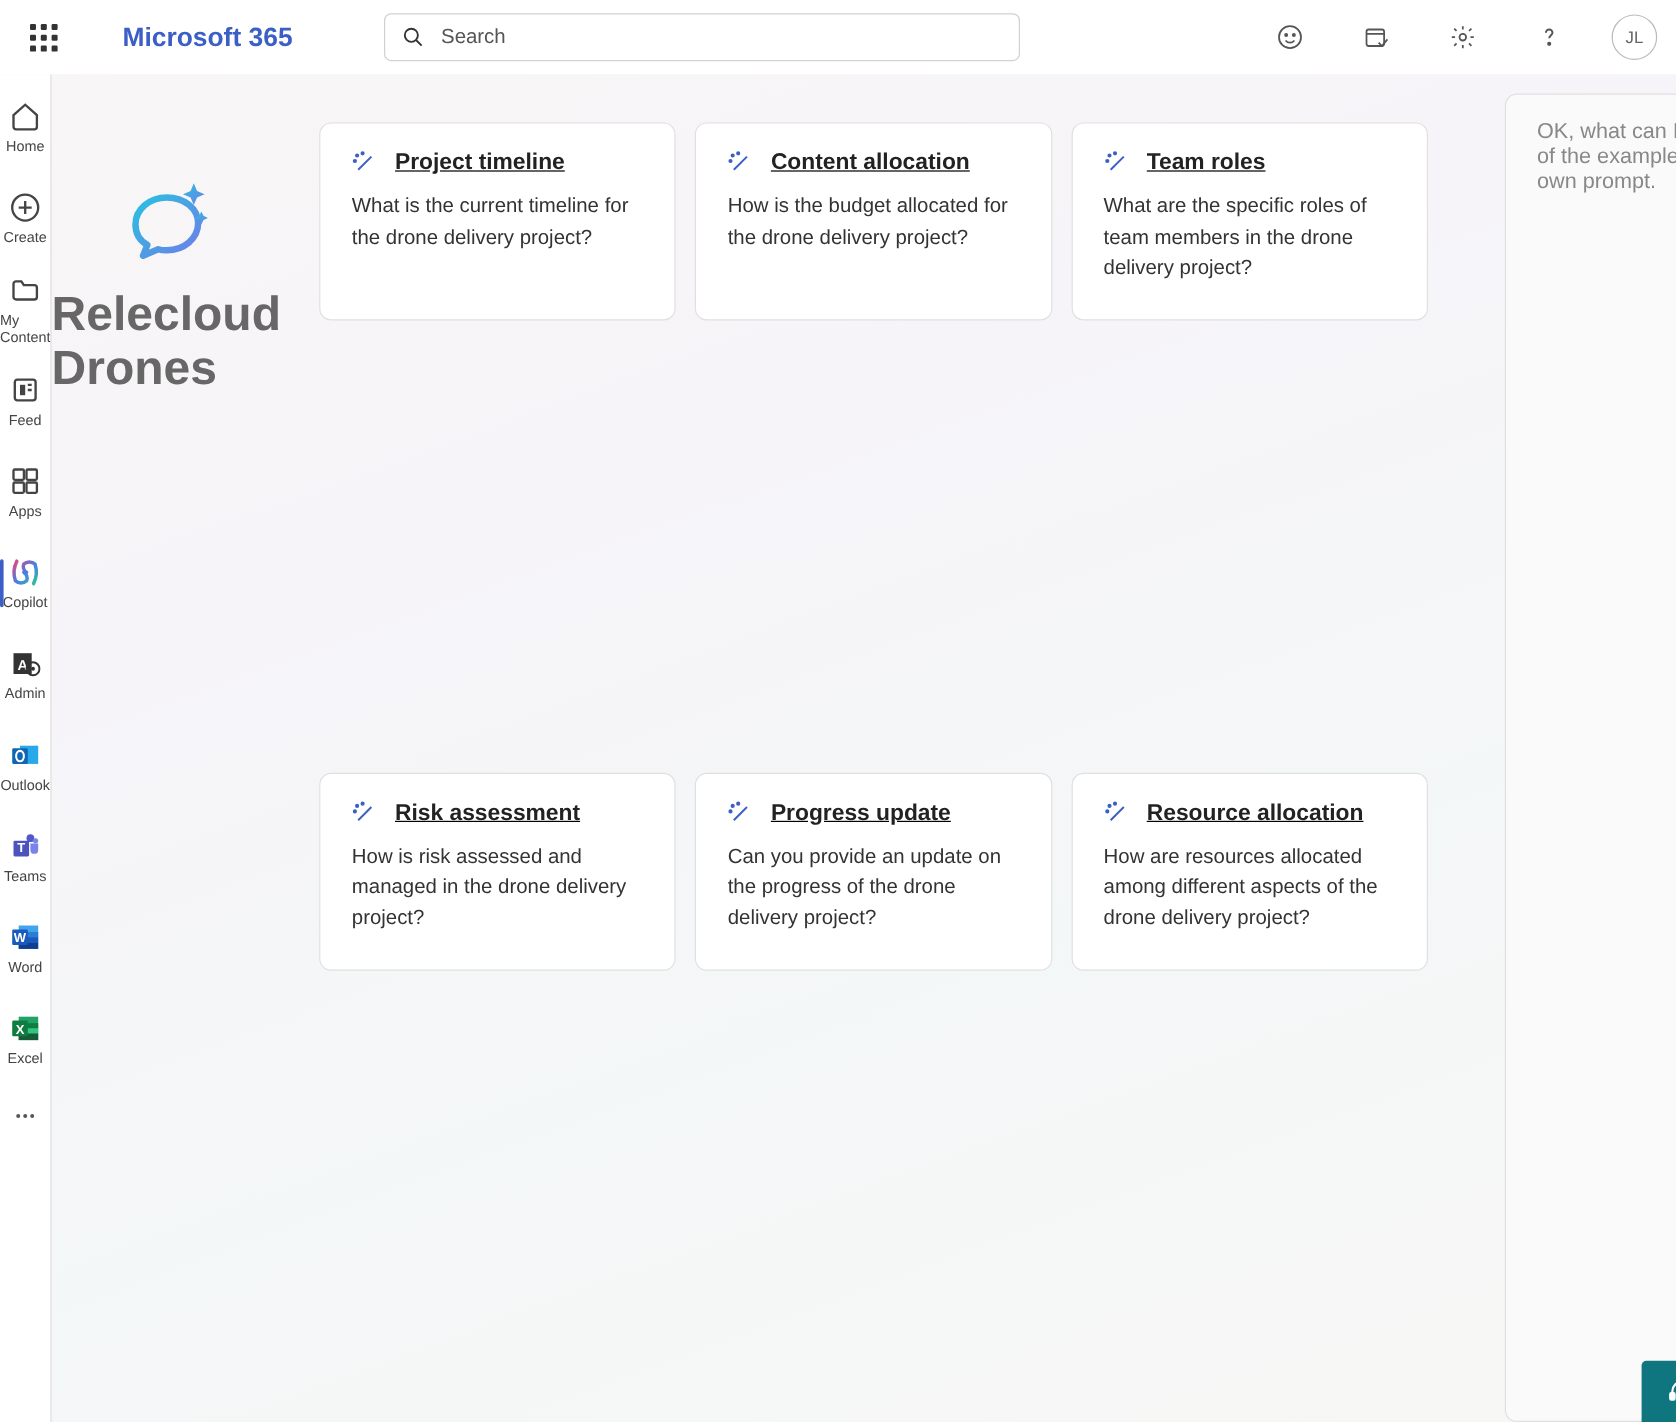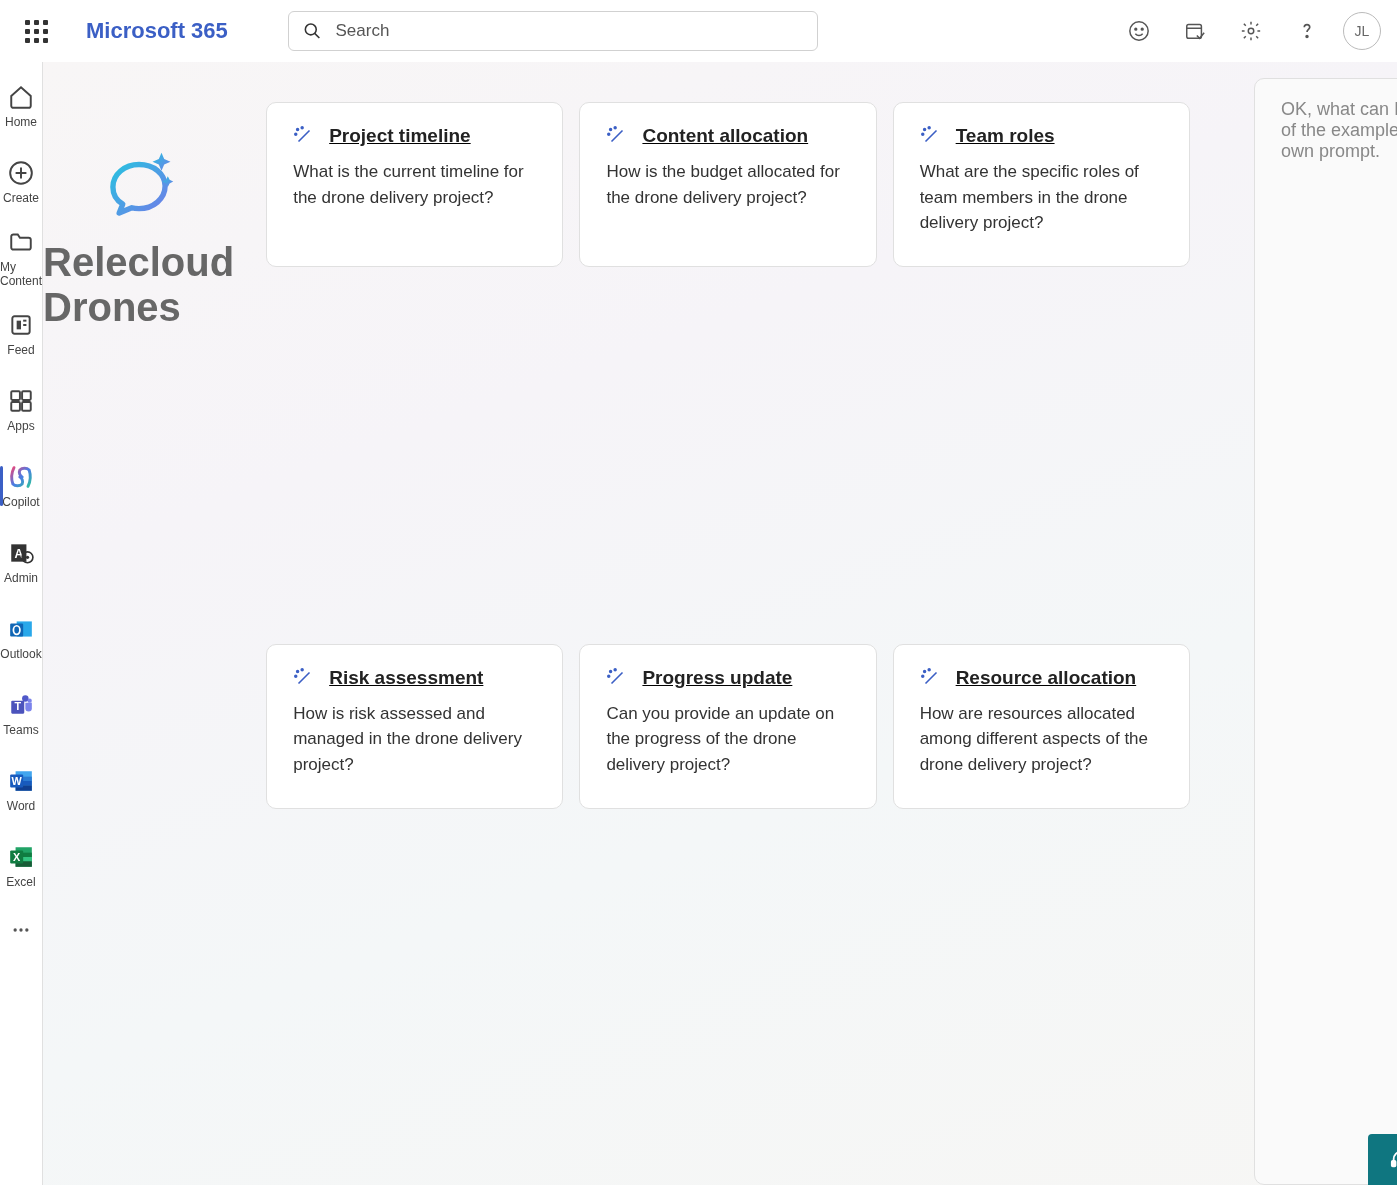--- a/index.html
+++ b/index.html
@@ -1,19 +1,19 @@
 <!DOCTYPE html>
 <html><head>
   <meta charset="utf-8">
   <style>
     * { box-sizing: border-box; margin: 0; padding: 0; font-family: "Segoe UI", -apple-system, sans-serif; }
     body { width: 1397px; height: 1185px; background: #f5f5f5; overflow: hidden; }
 
     
-    .header { height: 62px; display: flex; align-items: center; padding: 0 16px; background: #fff; gap: 0; }
+    .header { height: 62px; display: flex; align-items: center; padding: 0 16px; background: #fff; gap: 16px; }
     .waffle-btn { width: 40px; height: 40px; display: flex; align-items: center; justify-content: center; cursor: pointer; border-radius: 4px; }
     .waffle { display: grid; grid-template-columns: repeat(3, 5px); grid-template-rows: repeat(3, 5px); gap: 4px; }
     .waffle span { width: 5px; height: 5px; background: #333; border-radius: 1px; }
     .brand { color: #3b5fc5; font-size: 22px; font-weight: 600; margin-left: 30px; margin-right: 60px; }
     .search-box { flex: 0 0 530px; height: 40px; border: 1px solid #d1d1d1; border-radius: 6px; display: flex; align-items: center; padding: 0 14px; gap: 14px; background: #fff; }
     .search-box input { border: none; outline: none; font-size: 17px; width: 100%; color: #ef4444; }
     .search-box input::placeholder { color: #555; }
     .hdr-spacer { flex: 1; }
     .hdr-icon { width: 40px; height: 40px; display: flex; align-items: center; justify-content: center; cursor: pointer; color: #555; border-radius: 4px; margin: 0 8px; }
     .avatar { width: 38px; height: 38px; border-radius: 50%; border: 1px solid #bbb; display: flex; align-items: center; justify-content: center; color: #666; font-size: 14px; margin-left: 8px; }

